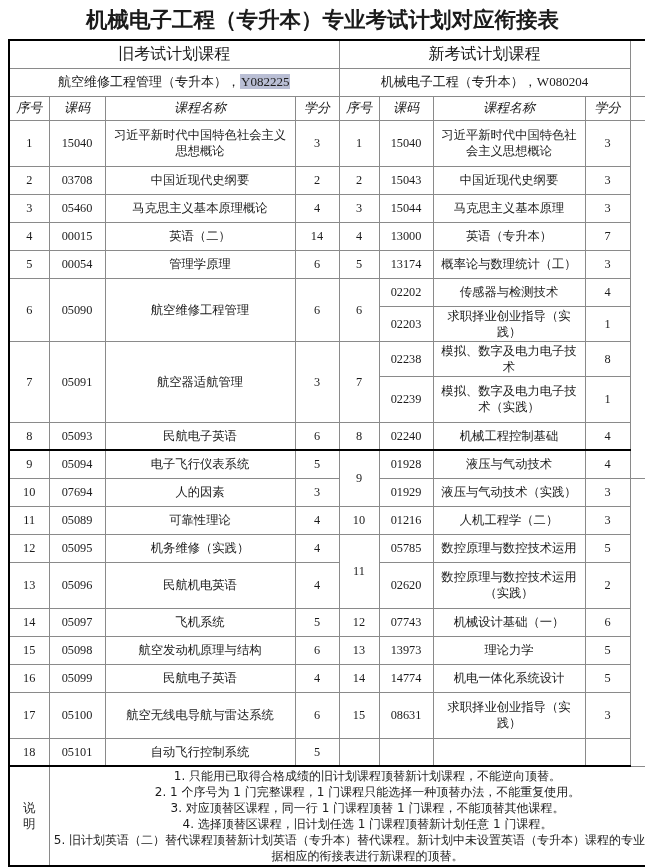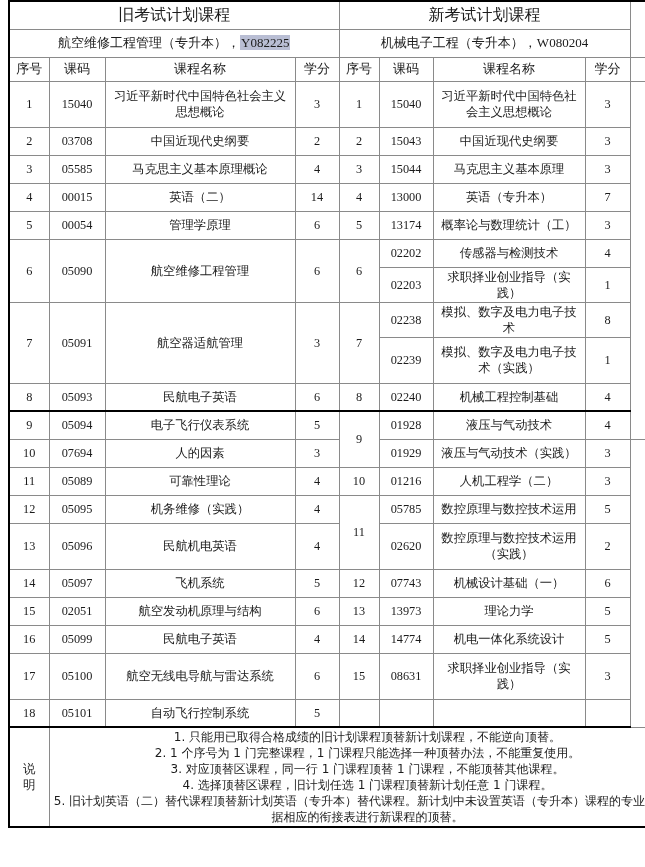--- a/index.html
+++ b/index.html
@@ -59,20 +59,21 @@
     height: 28px;
   }
   .plan-name {
     font-size: 13px;
     height: 28px;
   }
   .col-head {
     font-size: 13px;
     height: 24px;
     font-weight: normal;
+    font-style: italic;
   }
   .cname {
     text-align: left;
     padding-left: 6px;
     padding-right: 2px;
   }
   .hl {
     background: #b9bed4;
     padding: 0 1px;
   }
@@ -95,20 +96,21 @@
     font-family: "DejaVu Sans", "Liberation Sans", sans-serif;
   }
   .notes-body p { margin: 0; }
   .r-norm { height: 28px; }
 </style>
 </head>
 <body>
 
 <div class="page">
 
+  <div class="title">机械电子工程（专升本）专业考试计划对应衔接表</div>
 
   <table class="main">
     <colgroup>
       <col style="width:40px">
       <col style="width:56px">
       <col style="width:190px">
       <col style="width:44px">
       <col style="width:40px">
       <col style="width:54px">
       <col style="width:152px">
@@ -161,21 +163,21 @@
         <td class="cname">中国近现代史纲要</td>
         <td>2</td>
         <td>2</td>
         <td>15043</td>
         <td class="cname">中国近现代史纲要</td>
         <td>3</td>
       </tr>
 
       <tr class="r-norm">
         <td>3</td>
-        <td>05585</td>
+        <td>05460</td>
         <td class="cname">马克思主义基本原理概论</td>
         <td>4</td>
         <td>3</td>
         <td>15044</td>
         <td class="cname">马克思主义基本原理</td>
         <td>3</td>
       </tr>
 
       <tr class="r-norm">
         <td>4</td>
@@ -307,21 +309,21 @@
         <td class="cname">飞机系统</td>
         <td>5</td>
         <td>12</td>
         <td>07743</td>
         <td class="cname">机械设计基础（一）</td>
         <td>6</td>
       </tr>
 
       <tr class="r-norm">
         <td>15</td>
-        <td>02051</td>
+        <td>05098</td>
         <td class="cname">航空发动机原理与结构</td>
         <td>6</td>
         <td>13</td>
         <td>13973</td>
         <td class="cname">理论力学</td>
         <td>5</td>
       </tr>
 
       <tr class="r-norm">
         <td>16</td>

